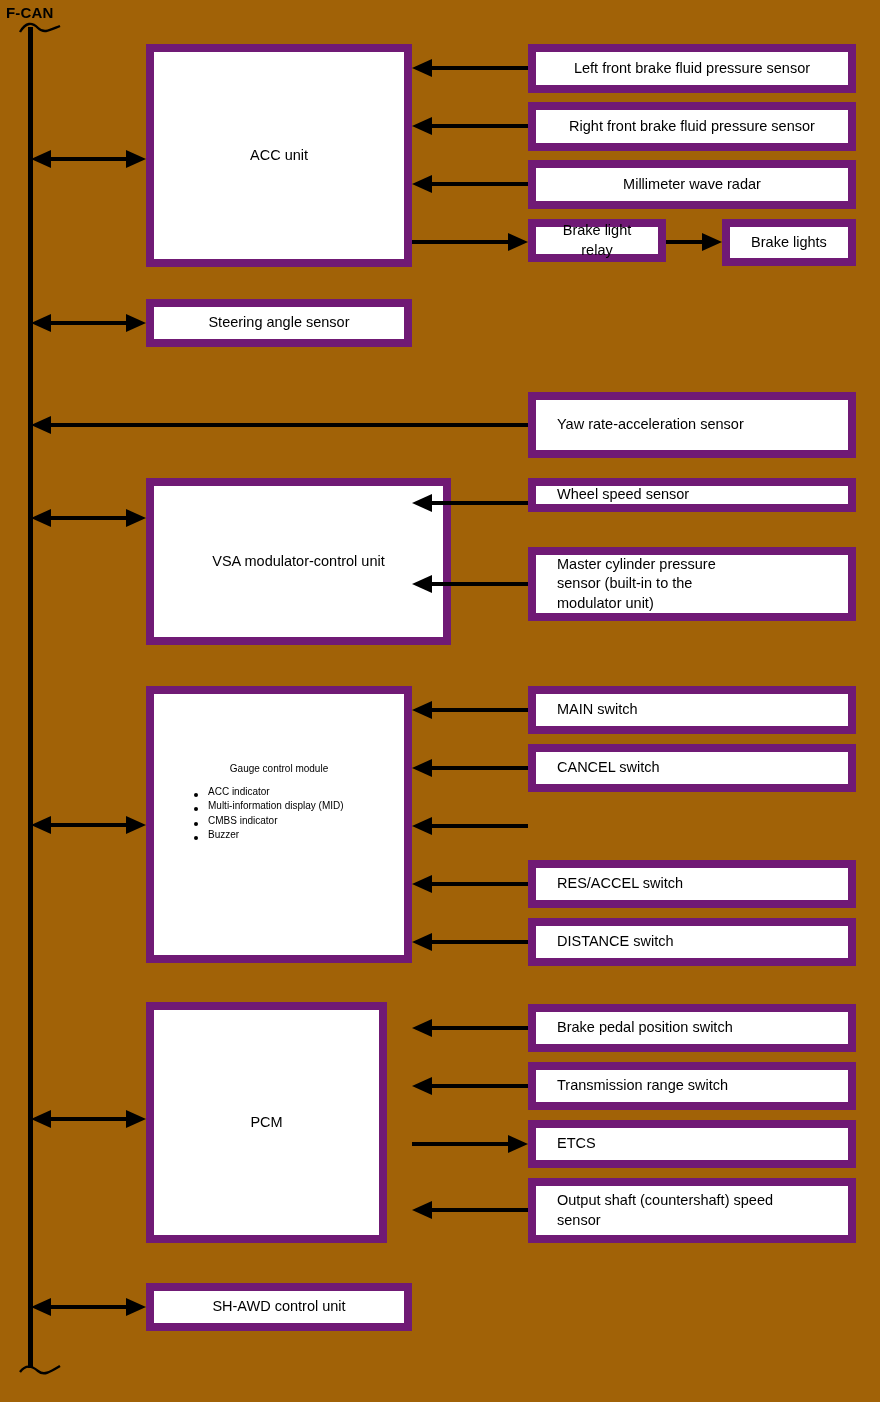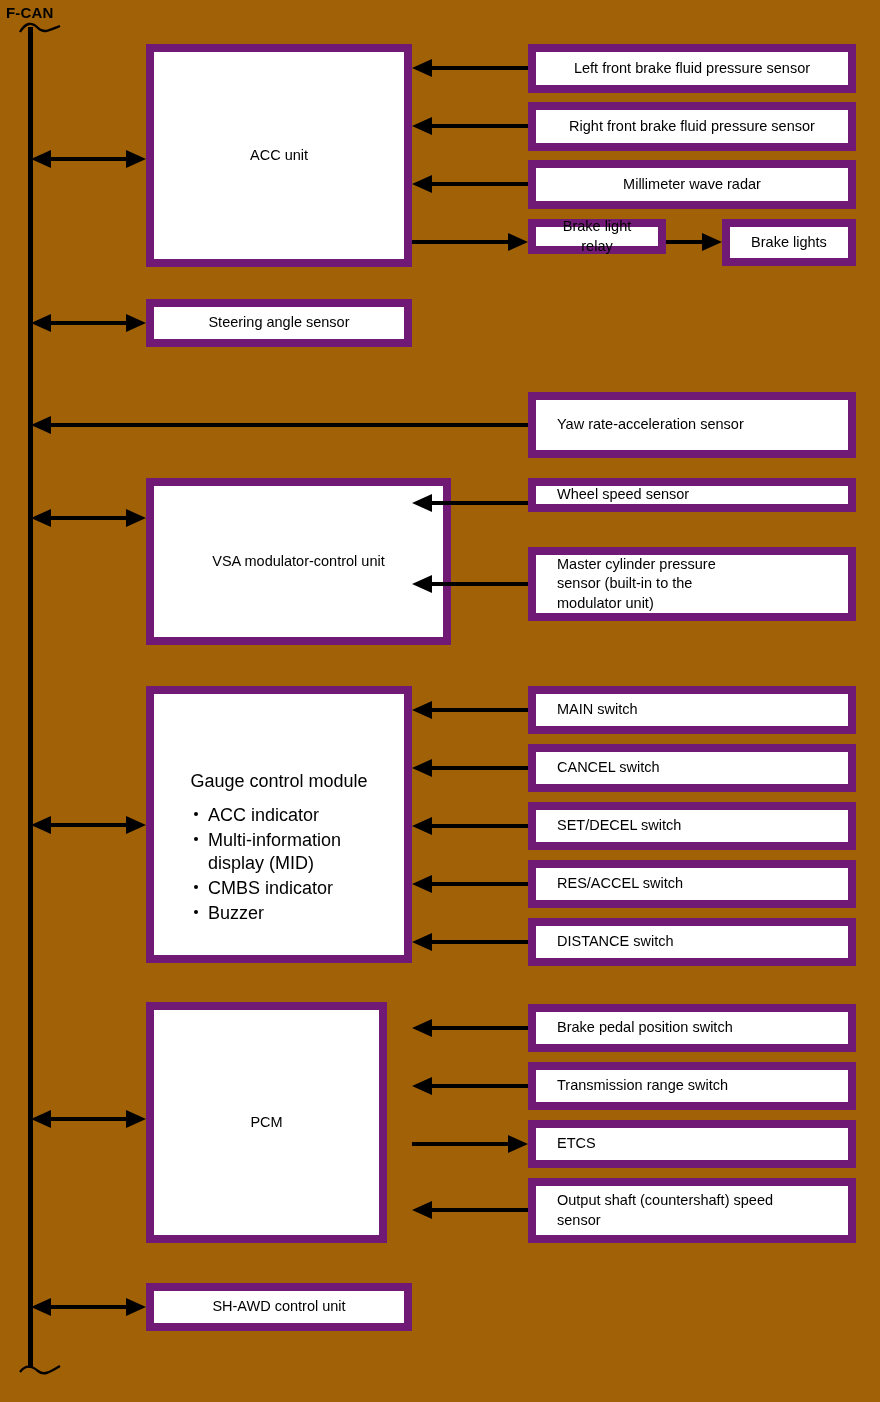--- a/index.html
+++ b/index.html
@@ -75,23 +75,22 @@
     border-bottom: 9px solid transparent;
     border-right: 20px solid #000;
   }
 
   
   .gauge-body {
     position: absolute;
     left: 0; right: 0;
     top: 68px;
     padding: 0 16px;
-    font-size: 18px;
+    font-size: 10px;
     line-height: 1.32;
-    margin-top: 8px;
   }
   .gauge-title { text-align: center; margin-bottom: 10px; }
   .gauge-list  { list-style: none; margin: 0; padding: 0 0 0 24px; }
   .gauge-list li {
     position: relative;
     padding-left: 14px;
     margin-bottom: 1px;
   }
   .gauge-list li::before {
     content: "";
@@ -146,21 +145,21 @@
   </div>
 
   <div class="box center" style="left:528px; top:160px; width:328px; height:49px;">
     <span class="txt">Millimeter wave radar</span>
   </div>
   <div class="conn" style="left:412px; top:171px; width:116px; height:26px;">
     <div class="shaft" style="left:14px; width:102px;"></div>
     <div class="head left" style="left:0px;"></div>
   </div>
 
-  <div class="box center" style="left:528px; top:219px; width:138px; height:35px;">
+  <div class="box center" style="left:528px; top:219px; width:138px; height:43px;">
     <span class="txt">Brake light relay</span>
   </div>
   <div class="conn" style="left:412px; top:229px; width:116px; height:26px;">
     <div class="shaft" style="left:0px; width:102px;"></div>
     <div class="head right" style="right:0px;"></div>
   </div>
 
   <div class="box center" style="left:722px; top:219px; width:134px; height:47px;">
     <span class="txt">Brake lights</span>
   </div>
@@ -239,23 +238,20 @@
   </div>
 
   <div class="box left" style="left:528px; top:744px; width:328px; height:48px;">
     <span class="txt">CANCEL switch</span>
   </div>
   <div class="conn" style="left:412px; top:755px; width:116px; height:26px;">
     <div class="shaft" style="left:14px; width:102px;"></div>
     <div class="head left" style="left:0px;"></div>
   </div>
 
-  <div class="box left" style="left:528px; top:802px; width:328px; height:48px;">
-    <span class="txt">SET/DECEL switch</span>
-  </div>
   <div class="conn" style="left:412px; top:813px; width:116px; height:26px;">
     <div class="shaft" style="left:14px; width:102px;"></div>
     <div class="head left" style="left:0px;"></div>
   </div>
 
   <div class="box left" style="left:528px; top:860px; width:328px; height:48px;">
     <span class="txt">RES/ACCEL switch</span>
   </div>
   <div class="conn" style="left:412px; top:871px; width:116px; height:26px;">
     <div class="shaft" style="left:14px; width:102px;"></div>

